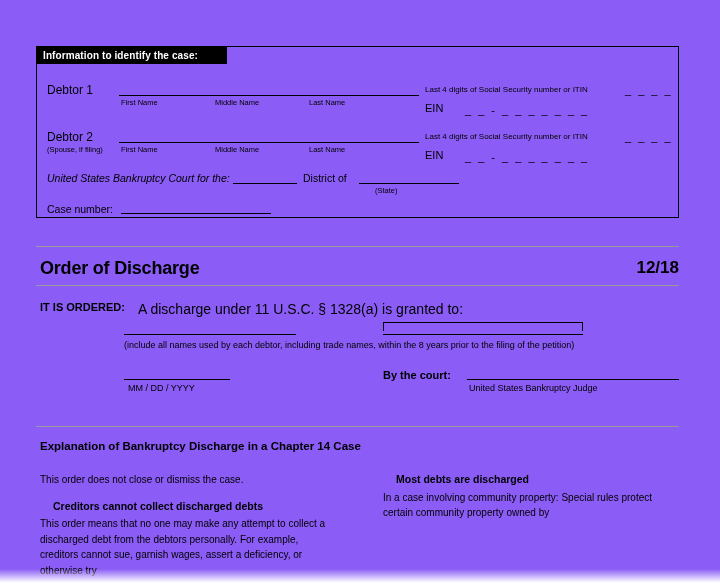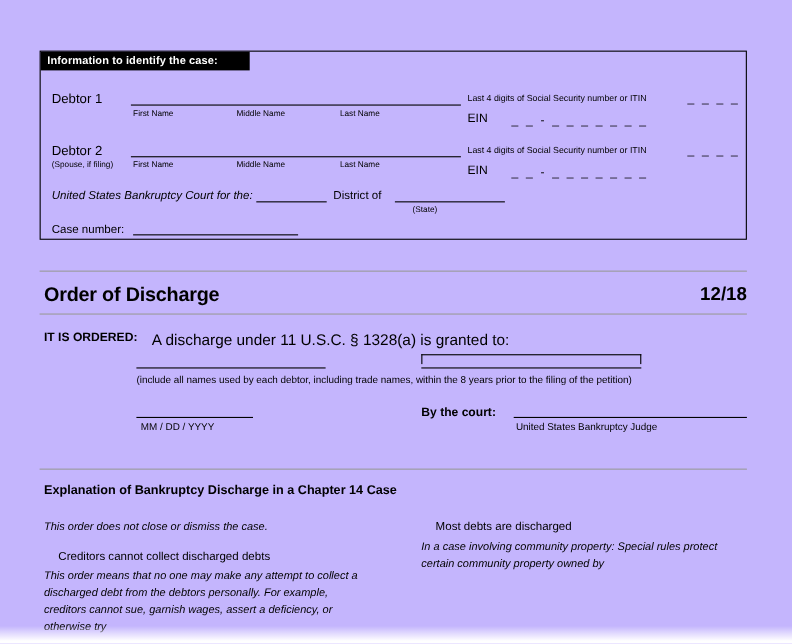--- a/index.html
+++ b/index.html
@@ -12,21 +12,21 @@
     height: 585px;
     overflow: hidden;
     font-family: "Liberation Sans", sans-serif;
     color: #000000;
     -webkit-font-smoothing: antialiased;
   }
   .page {
     position: relative;
     width: 720px;
     height: 585px;
-    background: #c4b5fd;
+    background: #8b5cf6;
   }
 
   
   .caption-box {
     position: absolute;
     left: 36px;
     top: 46px;
     width: 643px;
     height: 172px;
     border: 1px solid #000;
@@ -149,26 +149,25 @@
     font-weight: bold;
   }
   .col {
     position: absolute;
     font-size: 10px;
     line-height: 15.5px;
   }
   .col h4 {
     margin: 0 0 2px 0;
     font-size: 10.5px;
-    font-weight: normal;
+    font-weight: bold;
     padding-left: 13px;
   }
   .col p {
     margin: 0 0 11px 0;
-    font-style: italic;
   }
   .col-left { left: 40px; top: 472px; width: 292px; }
   .col-right { left: 383px; top: 472px; width: 296px; }
   .fadeout {
     position: absolute;
     left: 0;
     bottom: 0;
     width: 720px;
     height: 16px;
     background: linear-gradient(to bottom, rgba(255,255,255,0) 0%, #ffffff 85%);

